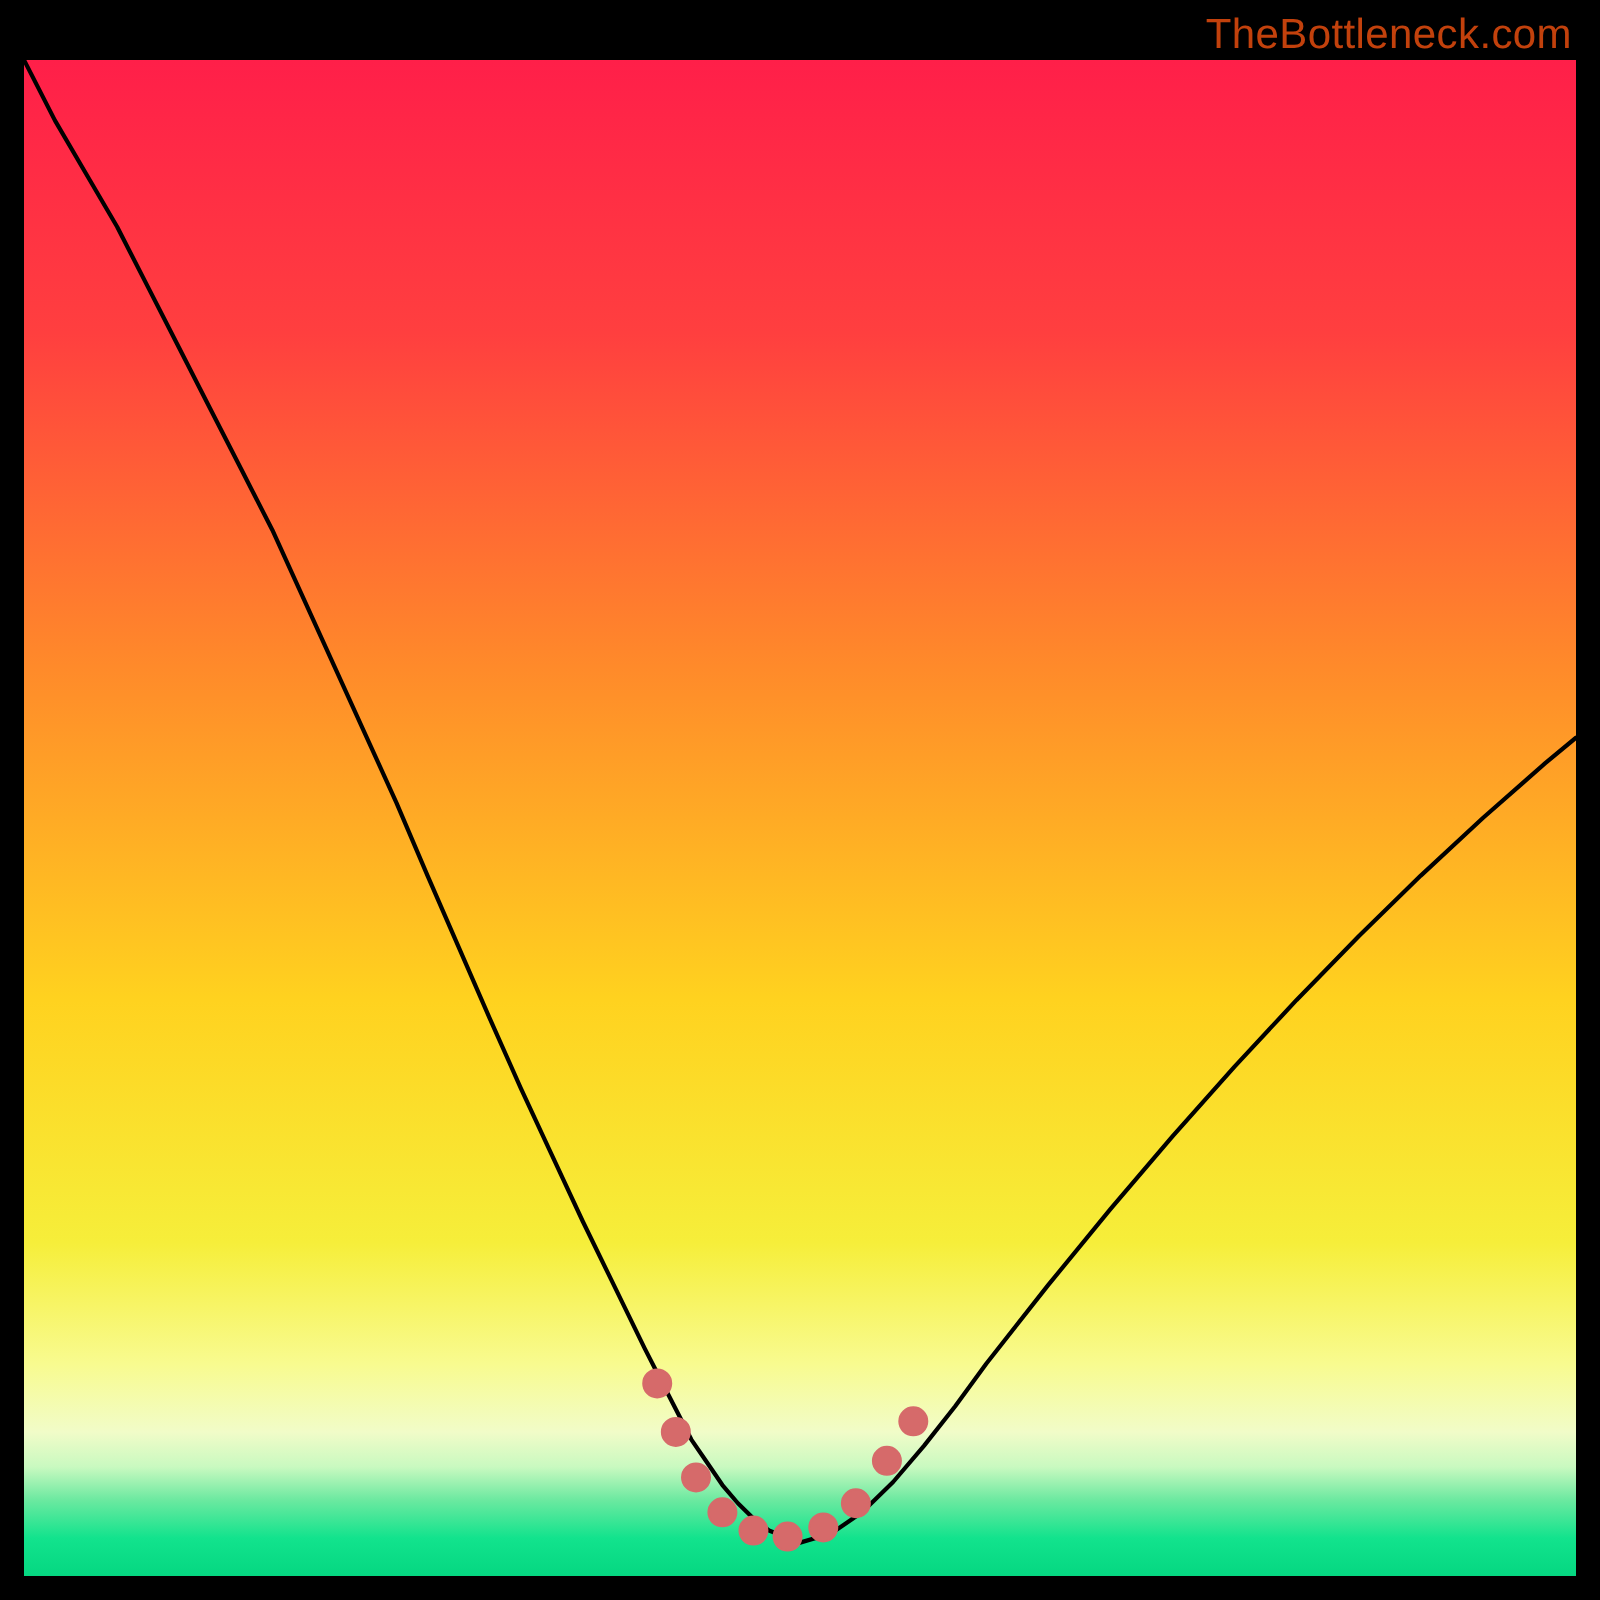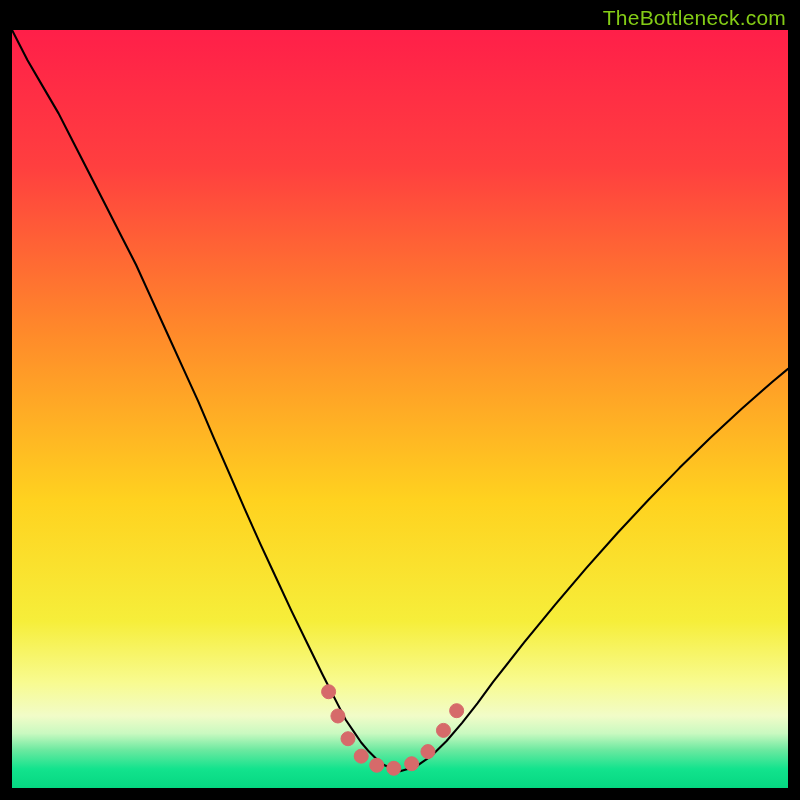--- a/index.html
+++ b/index.html
@@ -23,21 +23,21 @@
     position: absolute;
     left: 0;
     top: 0;
     width: 776px;
     height: 758px;
   }
   .watermark {
     position: absolute;
     top: 6px;
     right: 14px;
-    color: #84cc16;
+    color: #c2410c;
     font-size: 21px;
     font-weight: 500;
     letter-spacing: 0.2px;
     user-select: none;
   }
 </style>
 </head>
 <body>
 
 <div class="watermark">TheBottleneck.com</div>

